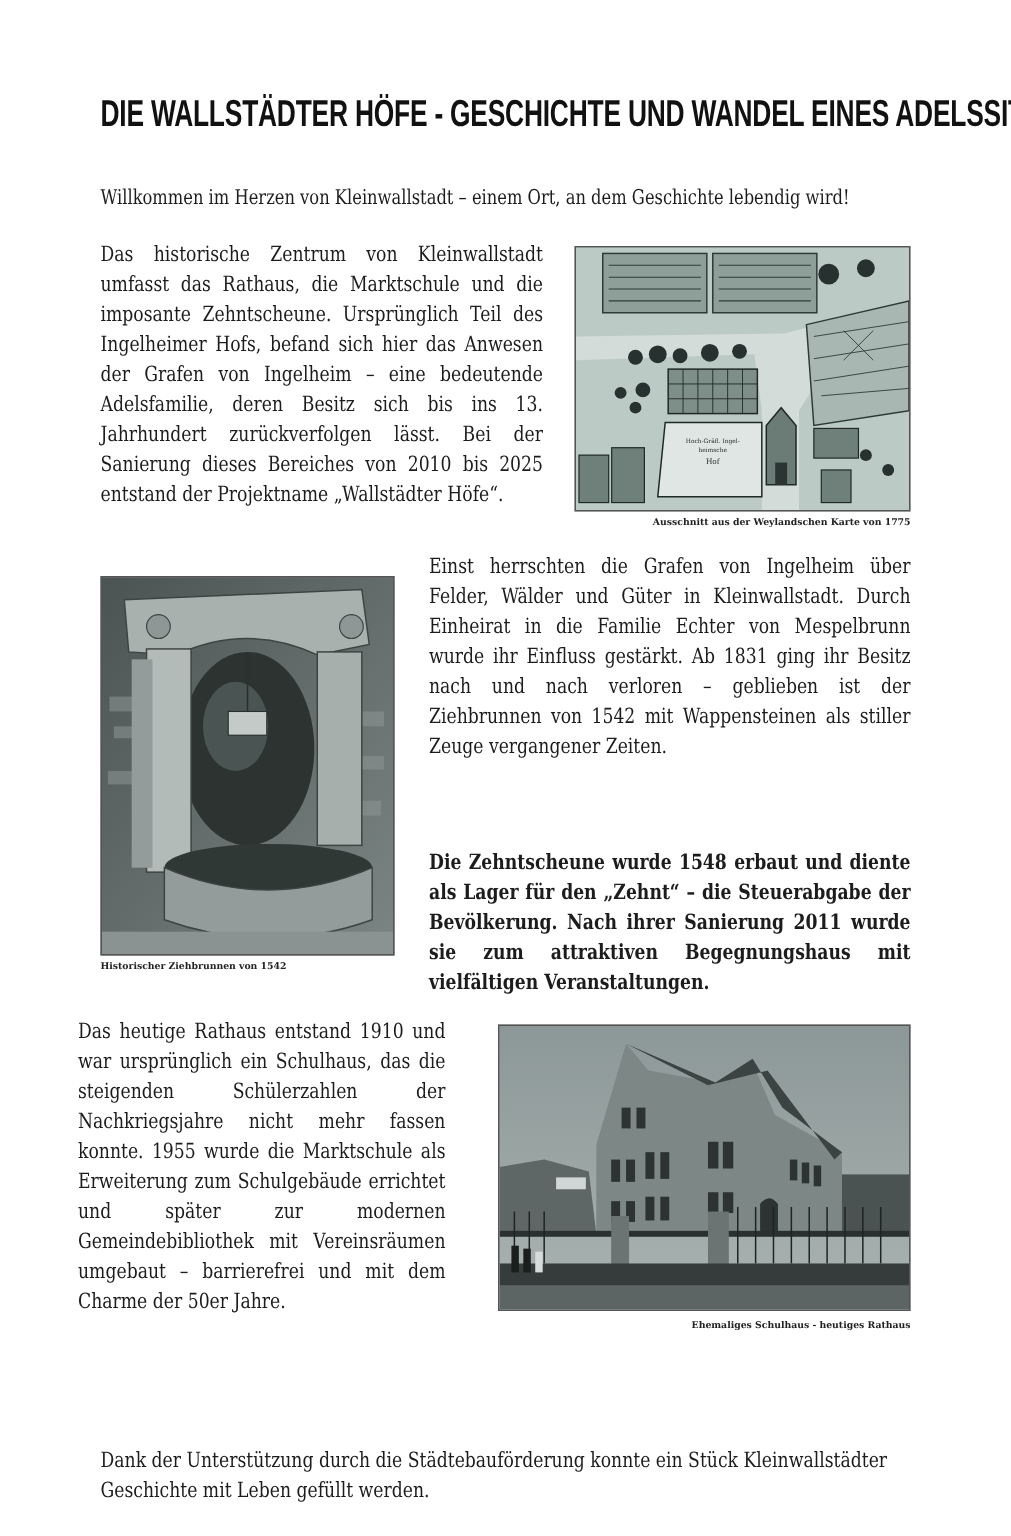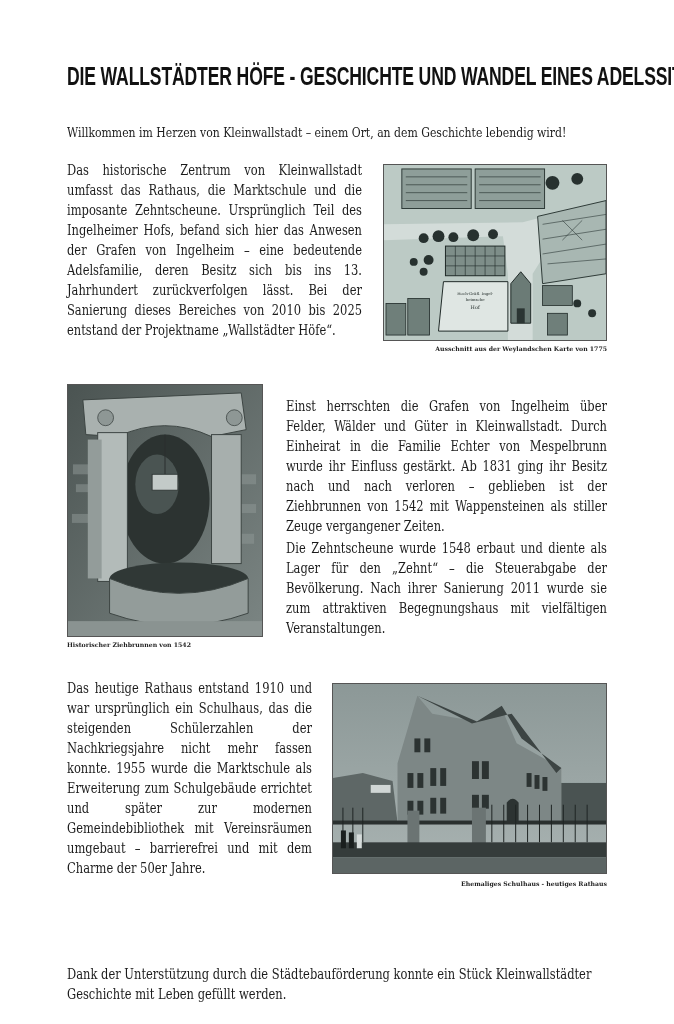--- a/index.html
+++ b/index.html
@@ -48,23 +48,23 @@
     hyphens: none;
   }
   .para .inner {
     transform-origin: 0 0;
     transform: scaleX(0.82);
     width: calc(100% / 0.82);
     text-align: justify;
     text-align-last: left;
   }
   .p1 { left: 67px; top: 160px; width: 295px; }
-  .p2 { left: 286px; top: 396px; width: 321px; }
-  .p3 { left: 286px; top: 538px; width: 321px; }
-  .p4 { left: 67px; top: 678px; width: 245px; }
+  .p2 { left: 286px; top: 368px; width: 321px; }
+  .p3 { left: 286px; top: 565px; width: 321px; font-weight: bold; }
+  .p4 { left: 52px; top: 678px; width: 245px; }
   .p5 { left: 67px; top: 964px; width: 545px; text-align: left; }
   .p5 .inner { text-align: left; }
 
   .figure {
     position: absolute;
     border: 1px solid #555;
     overflow: hidden;
     box-sizing: border-box;
   }
   .fig-map { left: 383px; top: 164px; width: 224px; height: 177px; background: #b9c7c2; }

